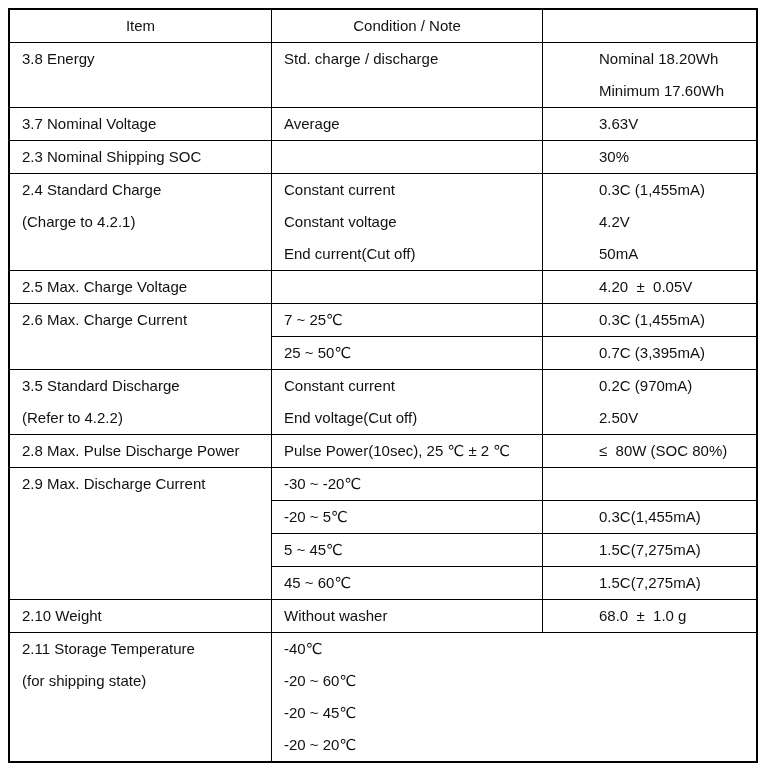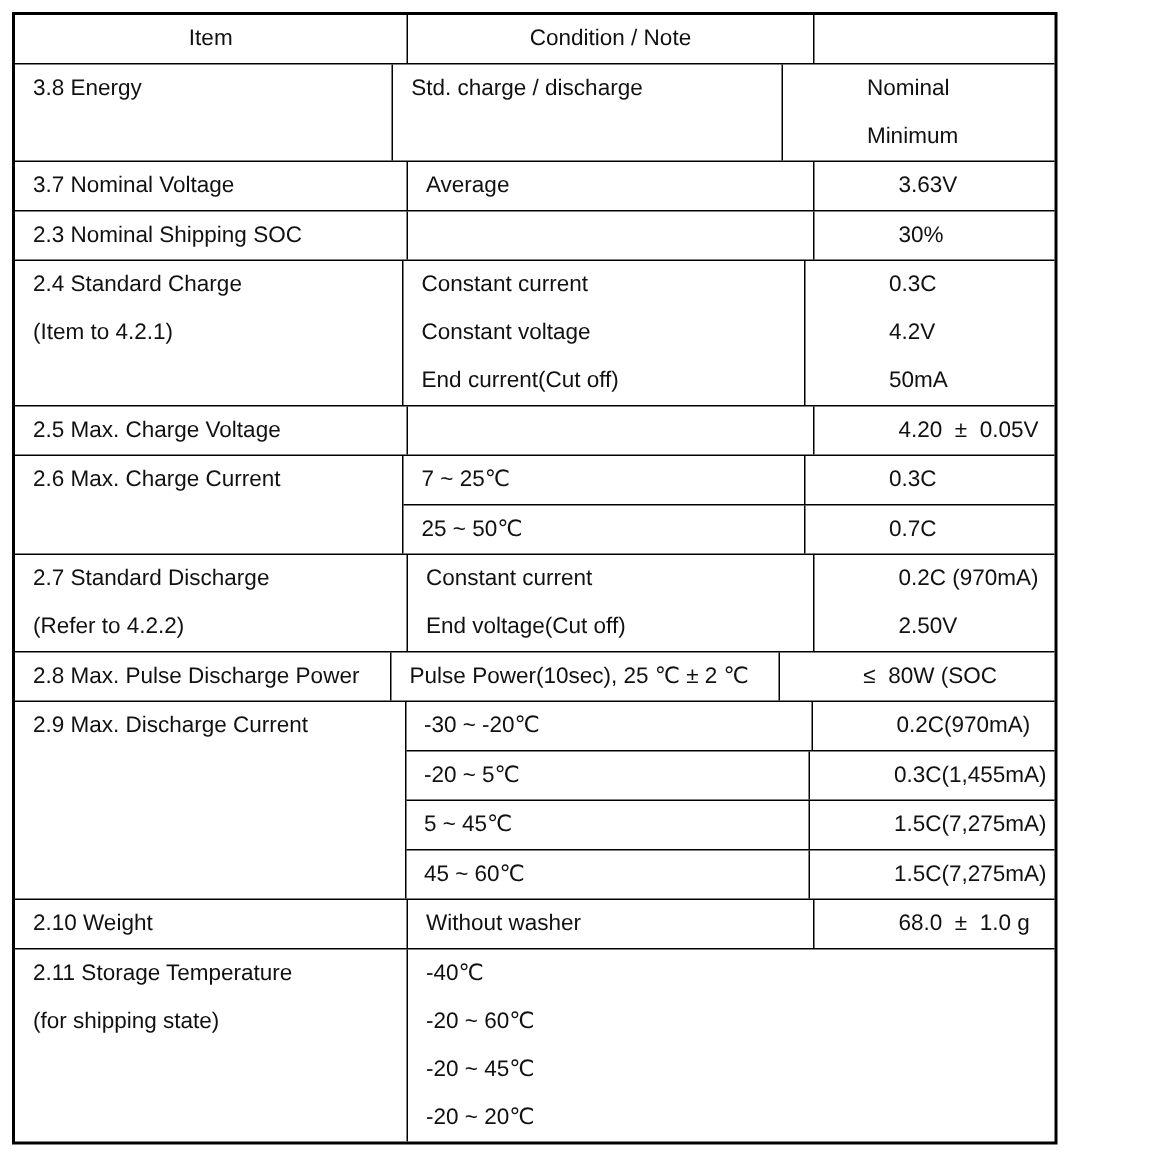--- a/index.html
+++ b/index.html
@@ -7,21 +7,21 @@
   html, body {
     margin: 0; padding: 0;
     width: 766px; height: 774px;
     background: #ffffff;
     font-family: "Liberation Sans", "DejaVu Sans", sans-serif;
     font-size: 15px;
     color: #111111;
   }
   .spec-table {
     margin: 8px;
-    width: 697px;
+    width: 750px;
     border: 2px solid var(--border);
     background: #ffffff;
   }
   .row { display: flex; align-items: stretch; }
   .header-row .cell { text-align: center; }
   .body-rows .row { border-top: 1px solid var(--border); }
   .cell { padding: 0; }
   .col-item { width: 262px; border-right: 1px solid var(--border); }
   .col-cond { width: 271px; border-right: 1px solid var(--border); }
   .col-spec { flex: 1 1 auto; min-width: 0; }
@@ -93,21 +93,21 @@
             </div>
             <div class="cell col-spec">
               <div class="line">30%</div>
             </div>
           </div>
         </div>
       </div>
       <div class="row">
         <div class="cell col-item">
           <div class="line">2.4 Standard Charge</div>
-          <div class="line">(Item to 4.2.1)</div>
+          <div class="line">(Charge to 4.2.1)</div>
         </div>
         <div class="subrows">
           <div class="subrow">
             <div class="cell col-cond">
               <div class="line">Constant current</div>
               <div class="line">Constant voltage</div>
               <div class="line">End current(Cut off)</div>
             </div>
             <div class="cell col-spec">
               <div class="line">0.3C (1,455mA)</div>
@@ -150,21 +150,21 @@
               <div class="line">25 ~ 50℃</div>
             </div>
             <div class="cell col-spec">
               <div class="line">0.7C (3,395mA)</div>
             </div>
           </div>
         </div>
       </div>
       <div class="row">
         <div class="cell col-item">
-          <div class="line">2.7 Standard Discharge</div>
+          <div class="line">3.5 Standard Discharge</div>
           <div class="line">(Refer to 4.2.2)</div>
         </div>
         <div class="subrows">
           <div class="subrow">
             <div class="cell col-cond">
               <div class="line">Constant current</div>
               <div class="line">End voltage(Cut off)</div>
             </div>
             <div class="cell col-spec">
               <div class="line">0.2C (970mA)</div>
@@ -189,23 +189,20 @@
         </div>
       </div>
       <div class="row">
         <div class="cell col-item">
           <div class="line">2.9 Max. Discharge Current</div>
         </div>
         <div class="subrows">
           <div class="subrow">
             <div class="cell col-cond">
               <div class="line">-30 ~ -20℃</div>
-            </div>
-            <div class="cell col-spec">
-              <div class="line">0.2C(970mA)</div>
             </div>
           </div>
           <div class="subrow">
             <div class="cell col-cond">
               <div class="line">-20 ~ 5℃</div>
             </div>
             <div class="cell col-spec">
               <div class="line">0.3C(1,455mA)</div>
             </div>
           </div>

